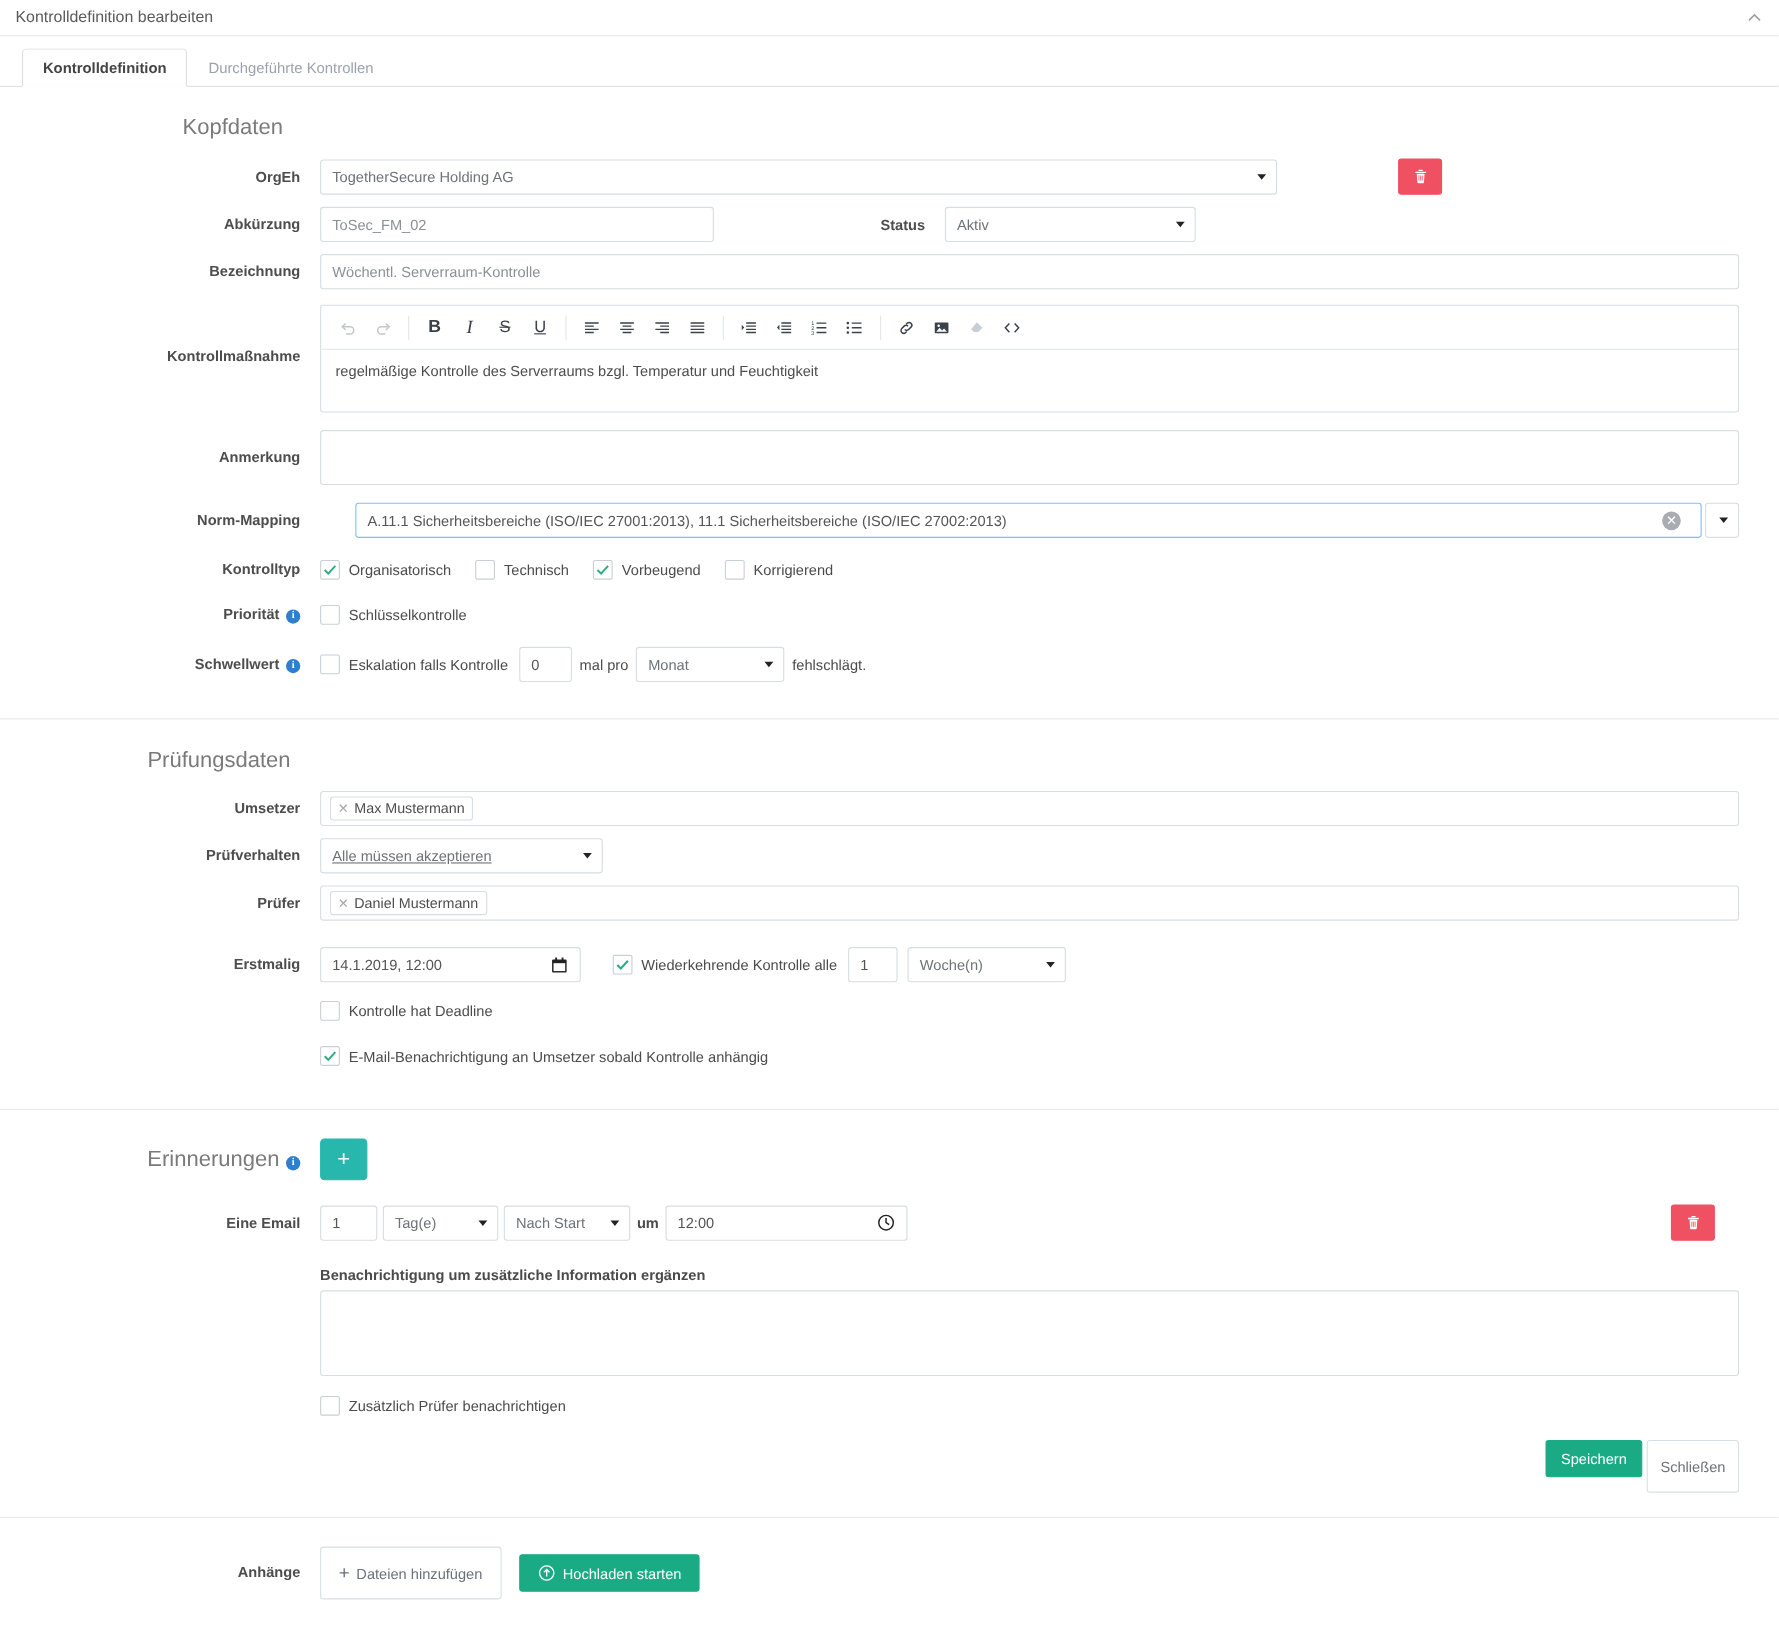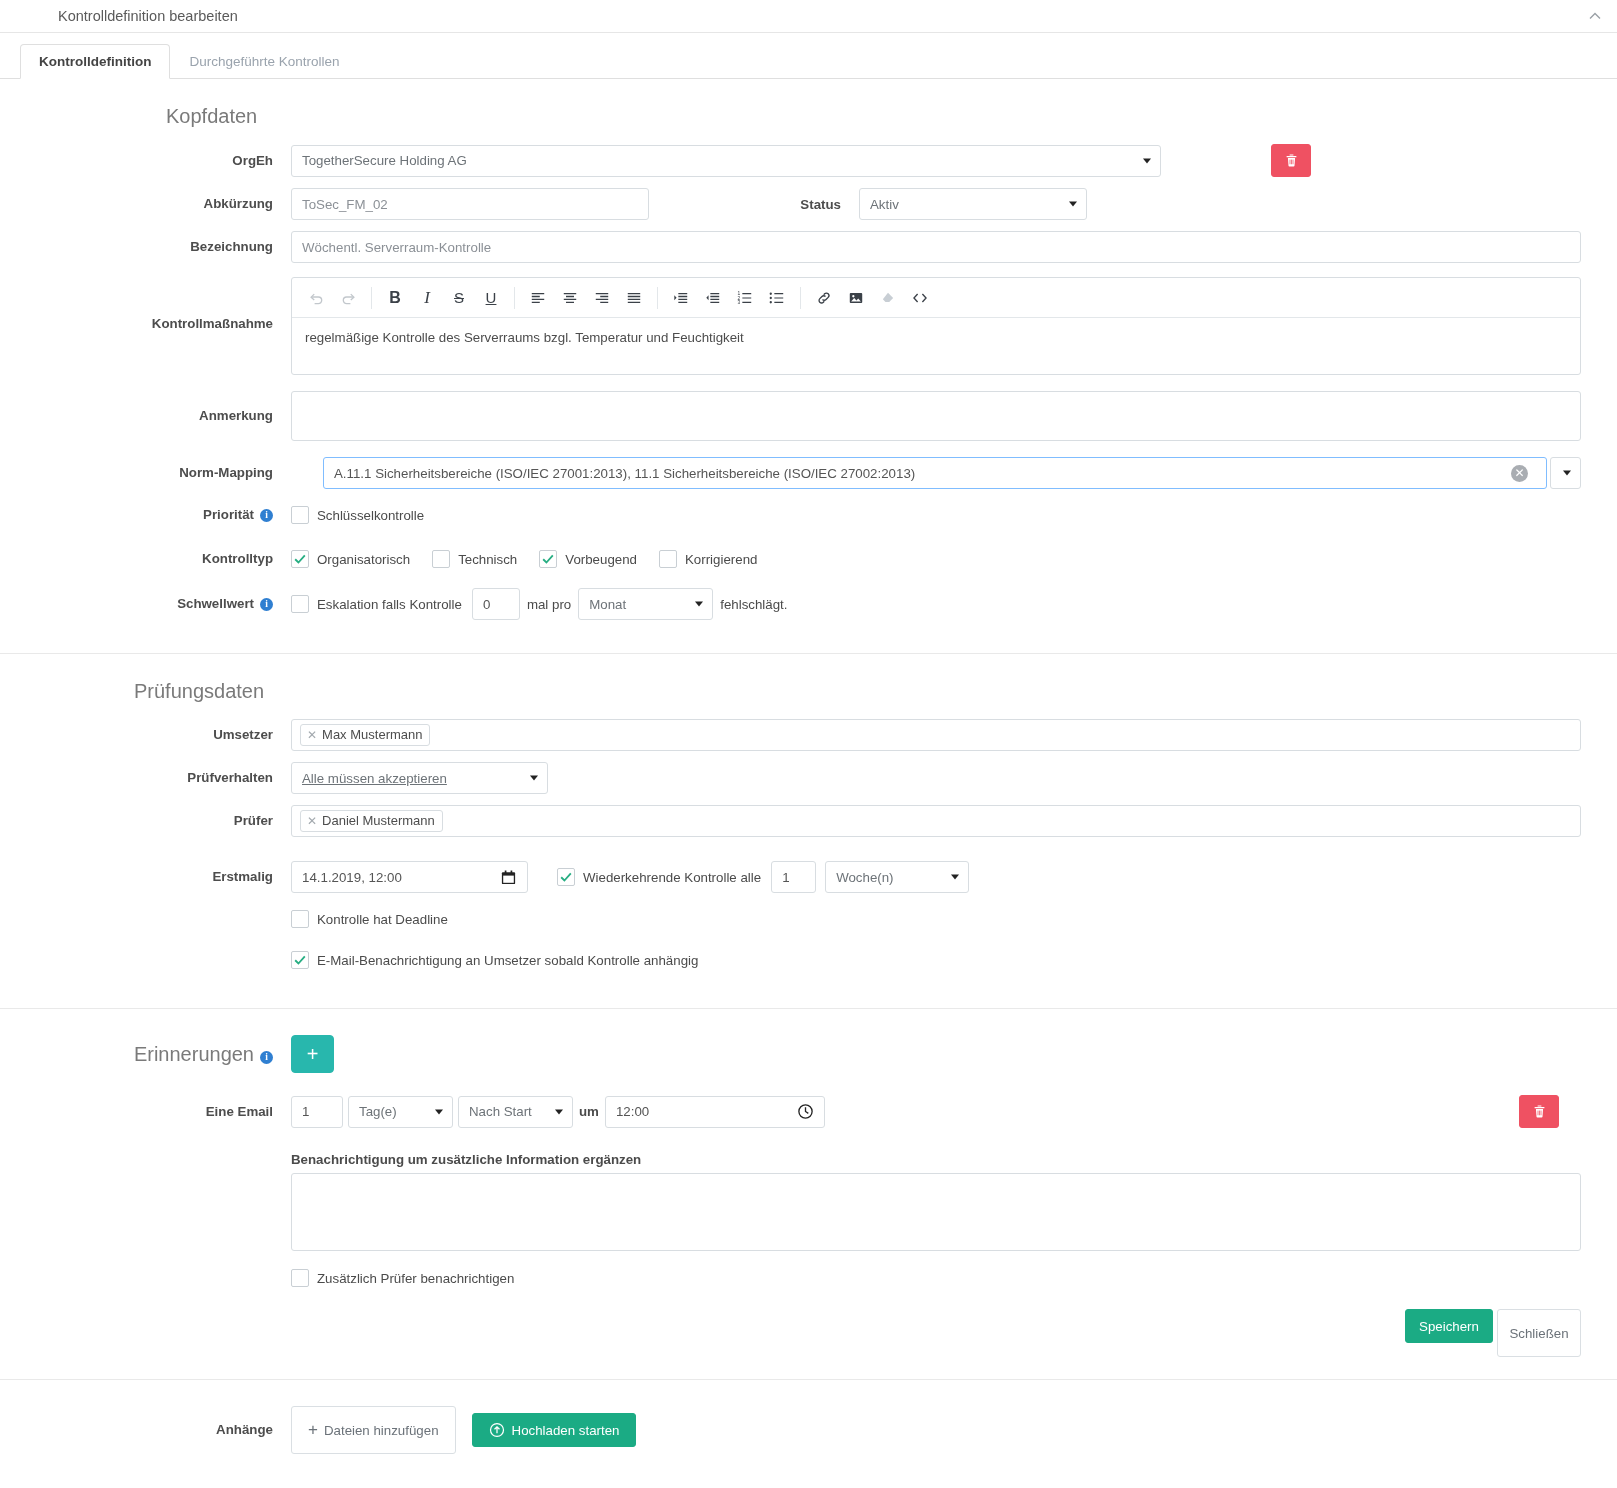--- a/index.html
+++ b/index.html
@@ -12,21 +12,21 @@
   body { width: 1617px; height: 1488px; position: relative; overflow: hidden; }
 
   
   .win-header {
     height: 33px;
     display: flex; align-items: center;
     padding: 0 14px;
     border-bottom: 1px solid #e6e6e6;
     position: relative;
   }
-  .win-title { font-size: 14.5px; color: #5a5a5a; font-weight: 400; margin-left: 44px; }
+  .win-title { font-size: 14.5px; color: #5a5a5a; font-weight: 400; }
   .win-collapse {
     position: absolute; right: 14px; top: 8px;
     width: 16px; height: 16px; color: #9aa0a6;
   }
 
   
   .tabbar {
     display: flex; align-items: flex-end;
     padding: 12px 20px 0 20px;
     border-bottom: 1px solid #dfdfdf;
@@ -376,34 +376,20 @@
         <div class="inp focus-border" style="flex:1;justify-content:space-between;margin-left:32px;">
           <span>A.11.1 Sicherheitsbereiche (ISO/IEC 27001:2013), 11.1 Sicherheitsbereiche (ISO/IEC 27002:2013)</span>
           <span class="clear-x">✕</span>
         </div>
         <div class="dd-btn">
           <span class="caret"></span>
         </div>
       </div>
     </div>
 
-    <div class="row">
-      <div class="lbl">
-        <span>Priorität</span><span class="info-i">i</span>
-      </div>
-      <div class="fields">
-        <div class="cb-wrap">
-          <span class="cb">
-            
-          </span>
-          <span class="cb-lbl">Schlüsselkontrolle</span>
-        </div>
-      </div>
-    </div>
-
     <div class="row" style="margin-top:14px;">
       <div class="lbl">Kontrolltyp</div>
       <div class="fields">
         <div class="cb-wrap">
           <span class="cb checked">
             <svg class="tick" viewBox="0 0 16 16" width="14" height="14">
                 <path d="M2.5 8.3 L6.2 12 L13.5 3.9" fill="none" stroke="#27ae83" stroke-width="2.1"></path>
               </svg>
           </span>
           <span class="cb-lbl">Organisatorisch</span>
@@ -420,20 +406,34 @@
                 <path d="M2.5 8.3 L6.2 12 L13.5 3.9" fill="none" stroke="#27ae83" stroke-width="2.1"></path>
               </svg>
           </span>
           <span class="cb-lbl">Vorbeugend</span>
         </div>
         <div class="cb-wrap">
           <span class="cb">
             
           </span>
           <span class="cb-lbl">Korrigierend</span>
+        </div>
+      </div>
+    </div>
+
+    <div class="row">
+      <div class="lbl">
+        <span>Priorität</span><span class="info-i">i</span>
+      </div>
+      <div class="fields">
+        <div class="cb-wrap">
+          <span class="cb">
+            
+          </span>
+          <span class="cb-lbl">Schlüsselkontrolle</span>
         </div>
       </div>
     </div>
 
     <div class="row" style="margin-top:14px;">
       <div class="lbl">
         <span>Schwellwert</span><span class="info-i">i</span>
       </div>
       <div class="fields">
         <span class="cb">

